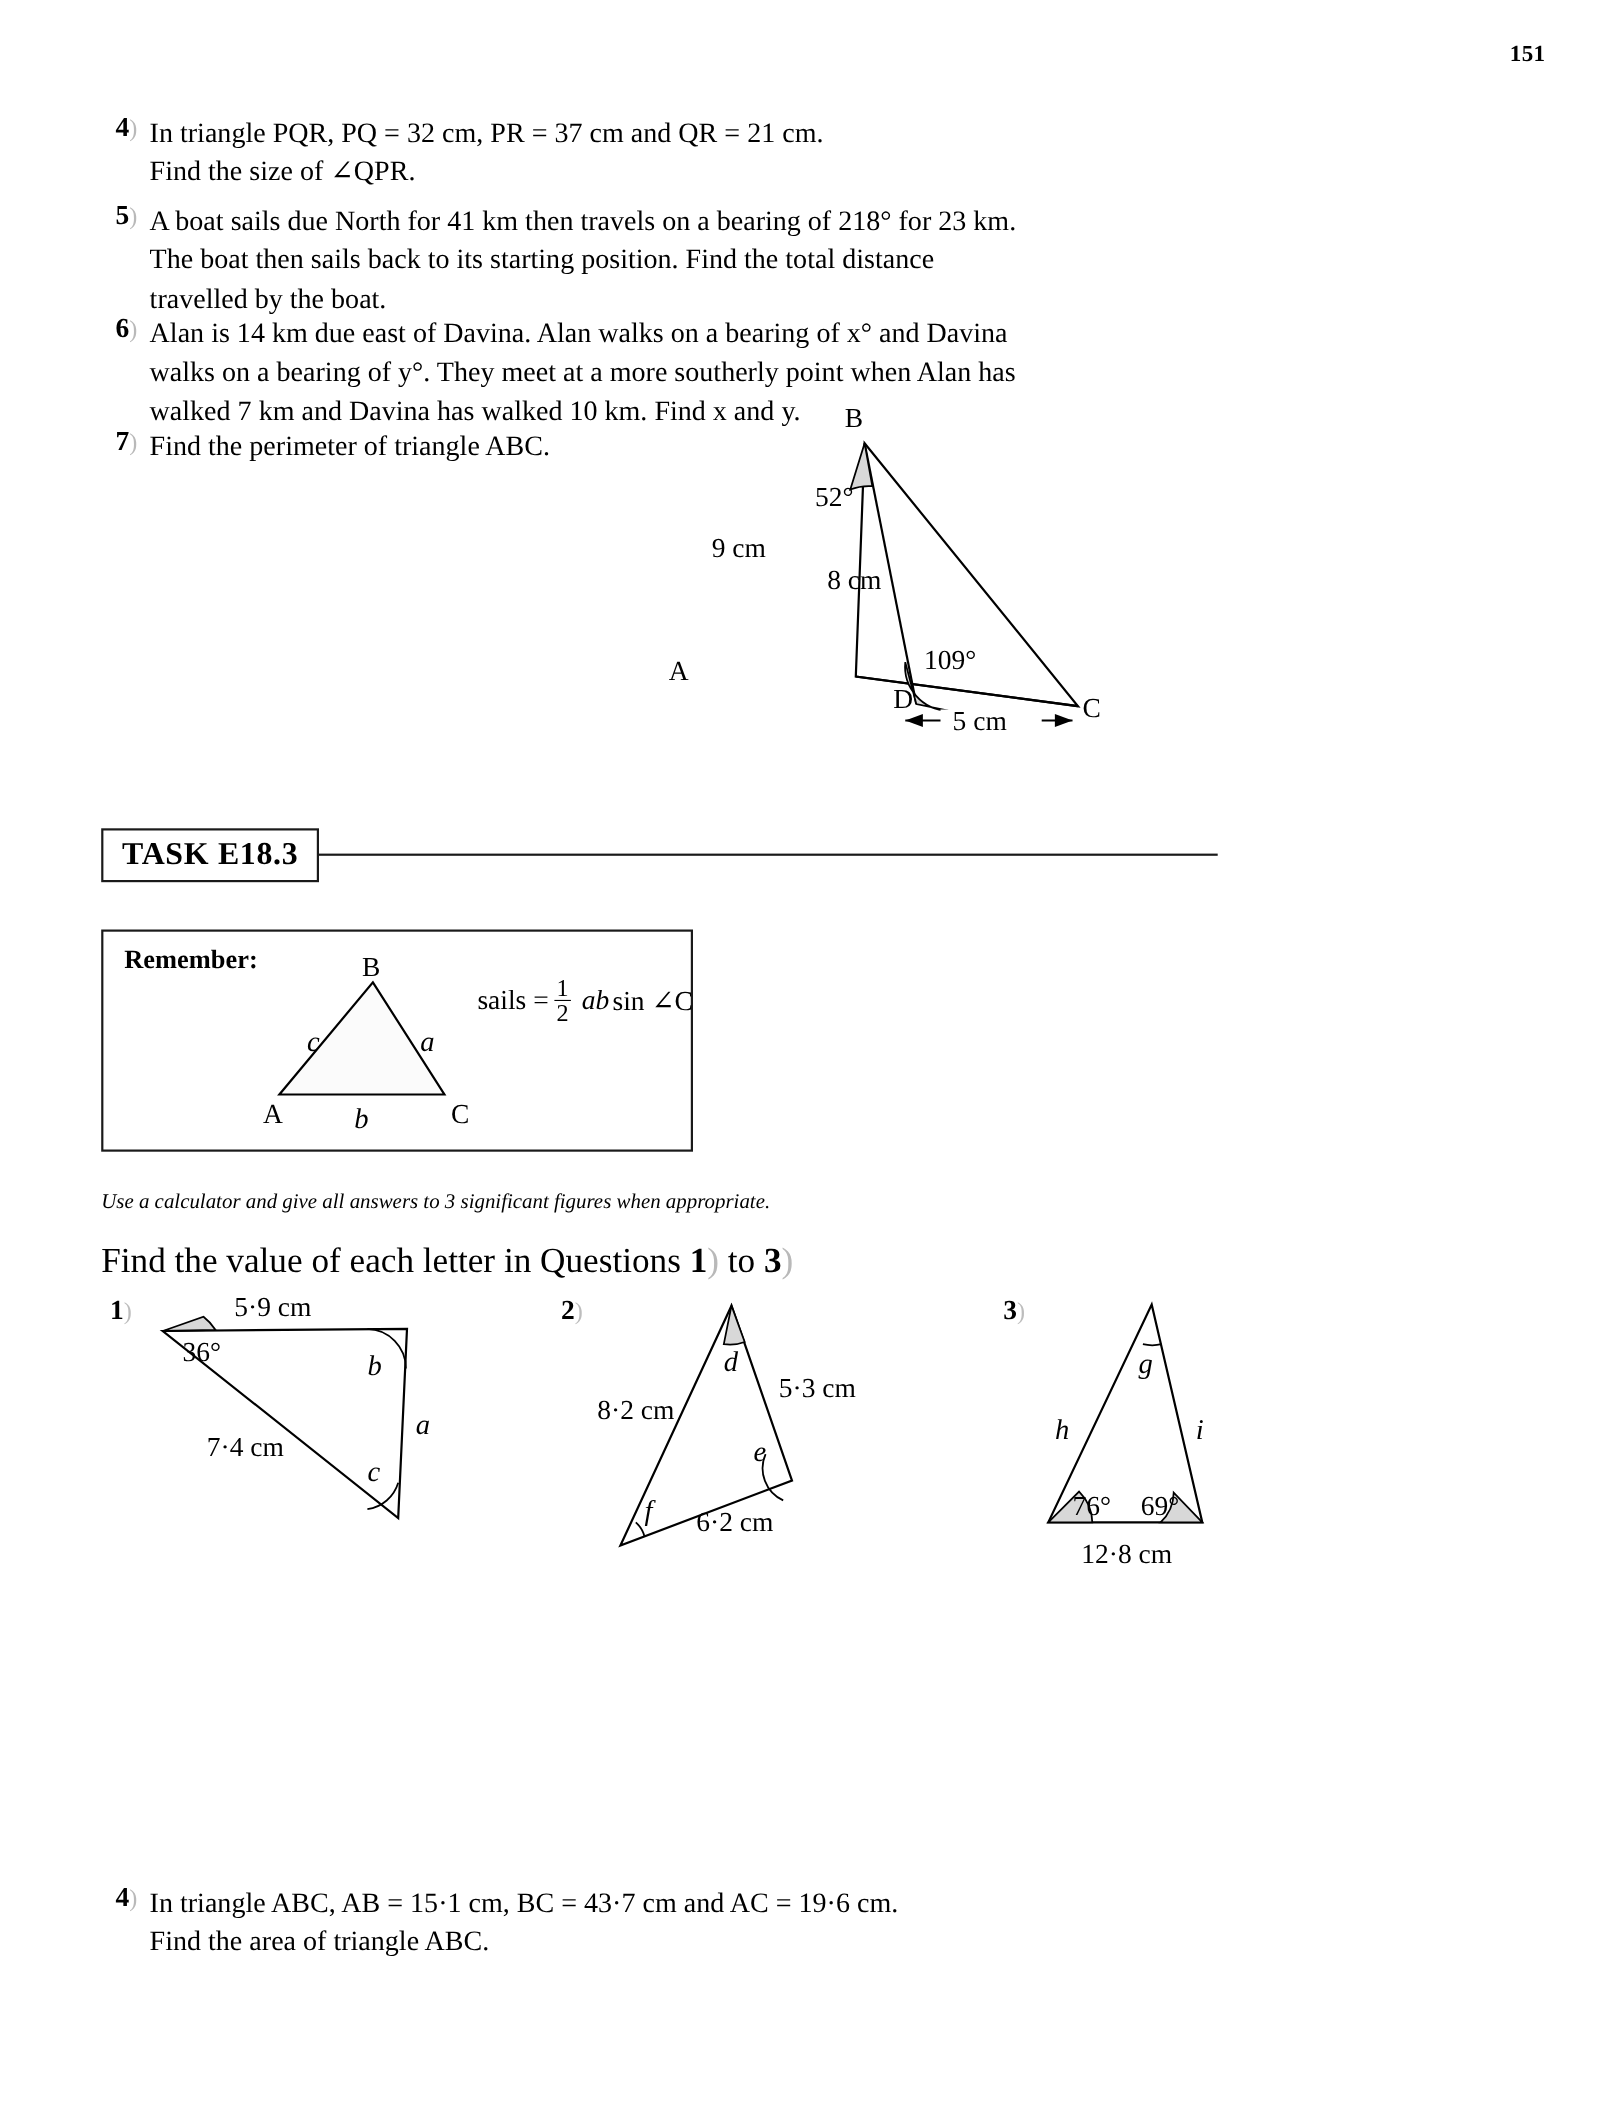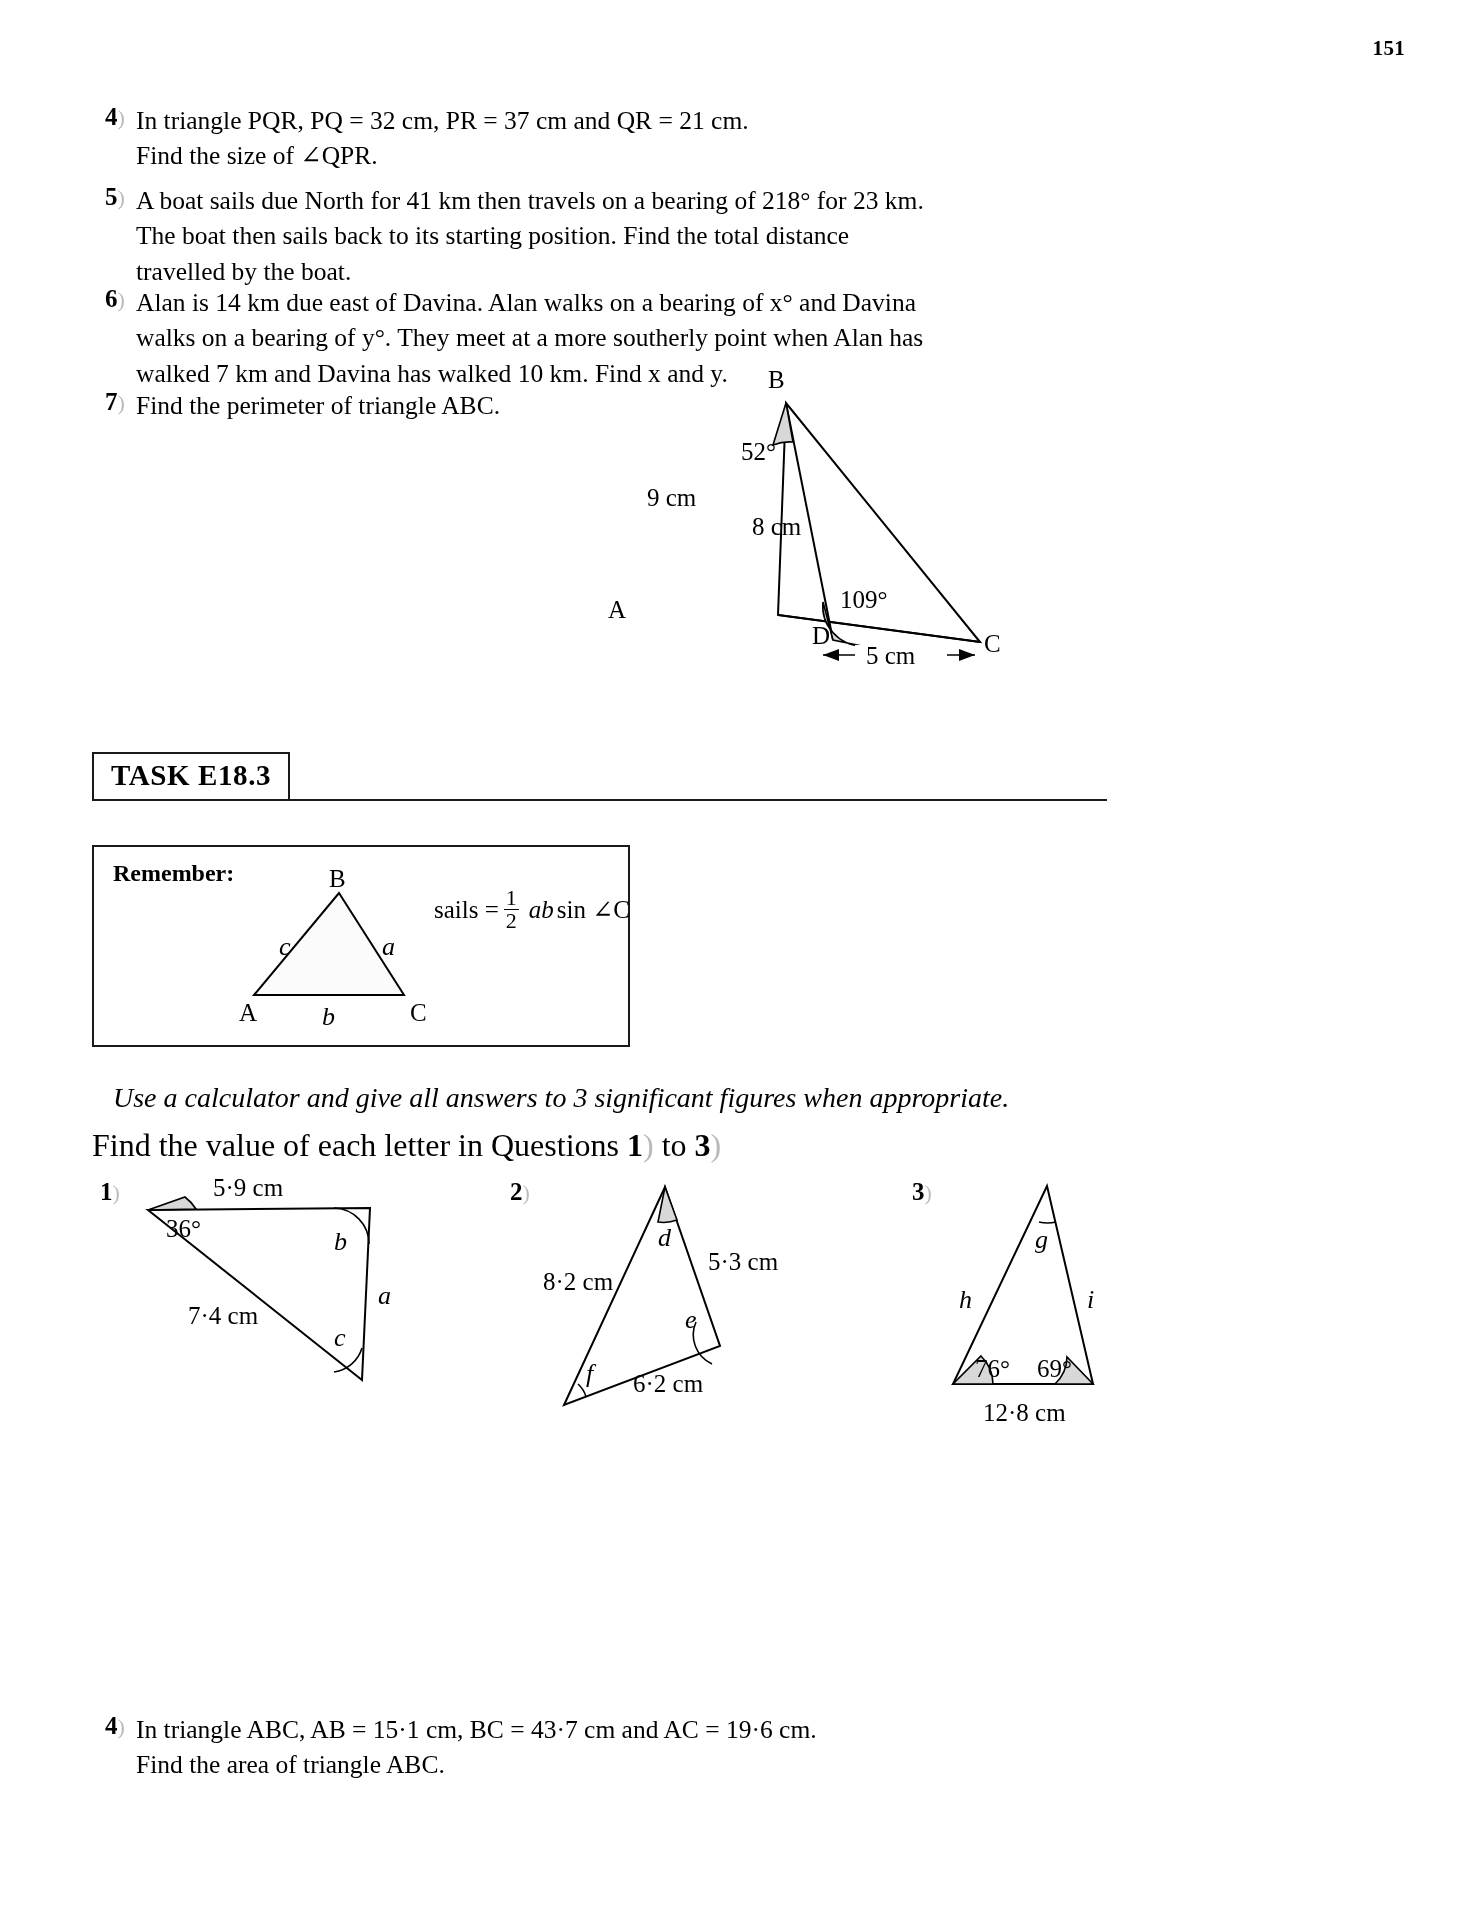--- a/index.html
+++ b/index.html
@@ -58,21 +58,21 @@
   }
 
   
   .task-header {
     position: absolute;
     left: 92px;
     top: 753px;
     width: 1015px;
     height: 48px;
     display: flex;
-    align-items: flex-end;
+    align-items: center;
   }
   .task-box {
     border: 2px solid #1a1a1a;
     padding: 5px 17px 7px 17px;
     font-size: 29px;
     font-weight: bold;
     letter-spacing: 0.6px;
     background: #fff;
     position: relative;
     z-index: 2;
@@ -127,23 +127,22 @@
   }
   .frac .num { padding: 0 2px; }
   .frac .den { border-top: 1.6px solid #000; padding: 0 2px; }
   .formula .it { font-style: italic; margin-left: 5px; margin-right: 3px; }
 
   
   .instruction {
     position: absolute;
     left: 92px;
     top: 1082px;
-    font-size: 28px;
+    font-size: 19px;
     font-style: italic;
-    margin-left: 21px;
   }
   .findvalue {
     position: absolute;
     left: 92px;
     top: 1127px;
     font-size: 32px;
   }
   .findvalue b { font-weight: bold; }
   .findvalue .paren { color: #b9b9b9; font-weight: normal; }
 

